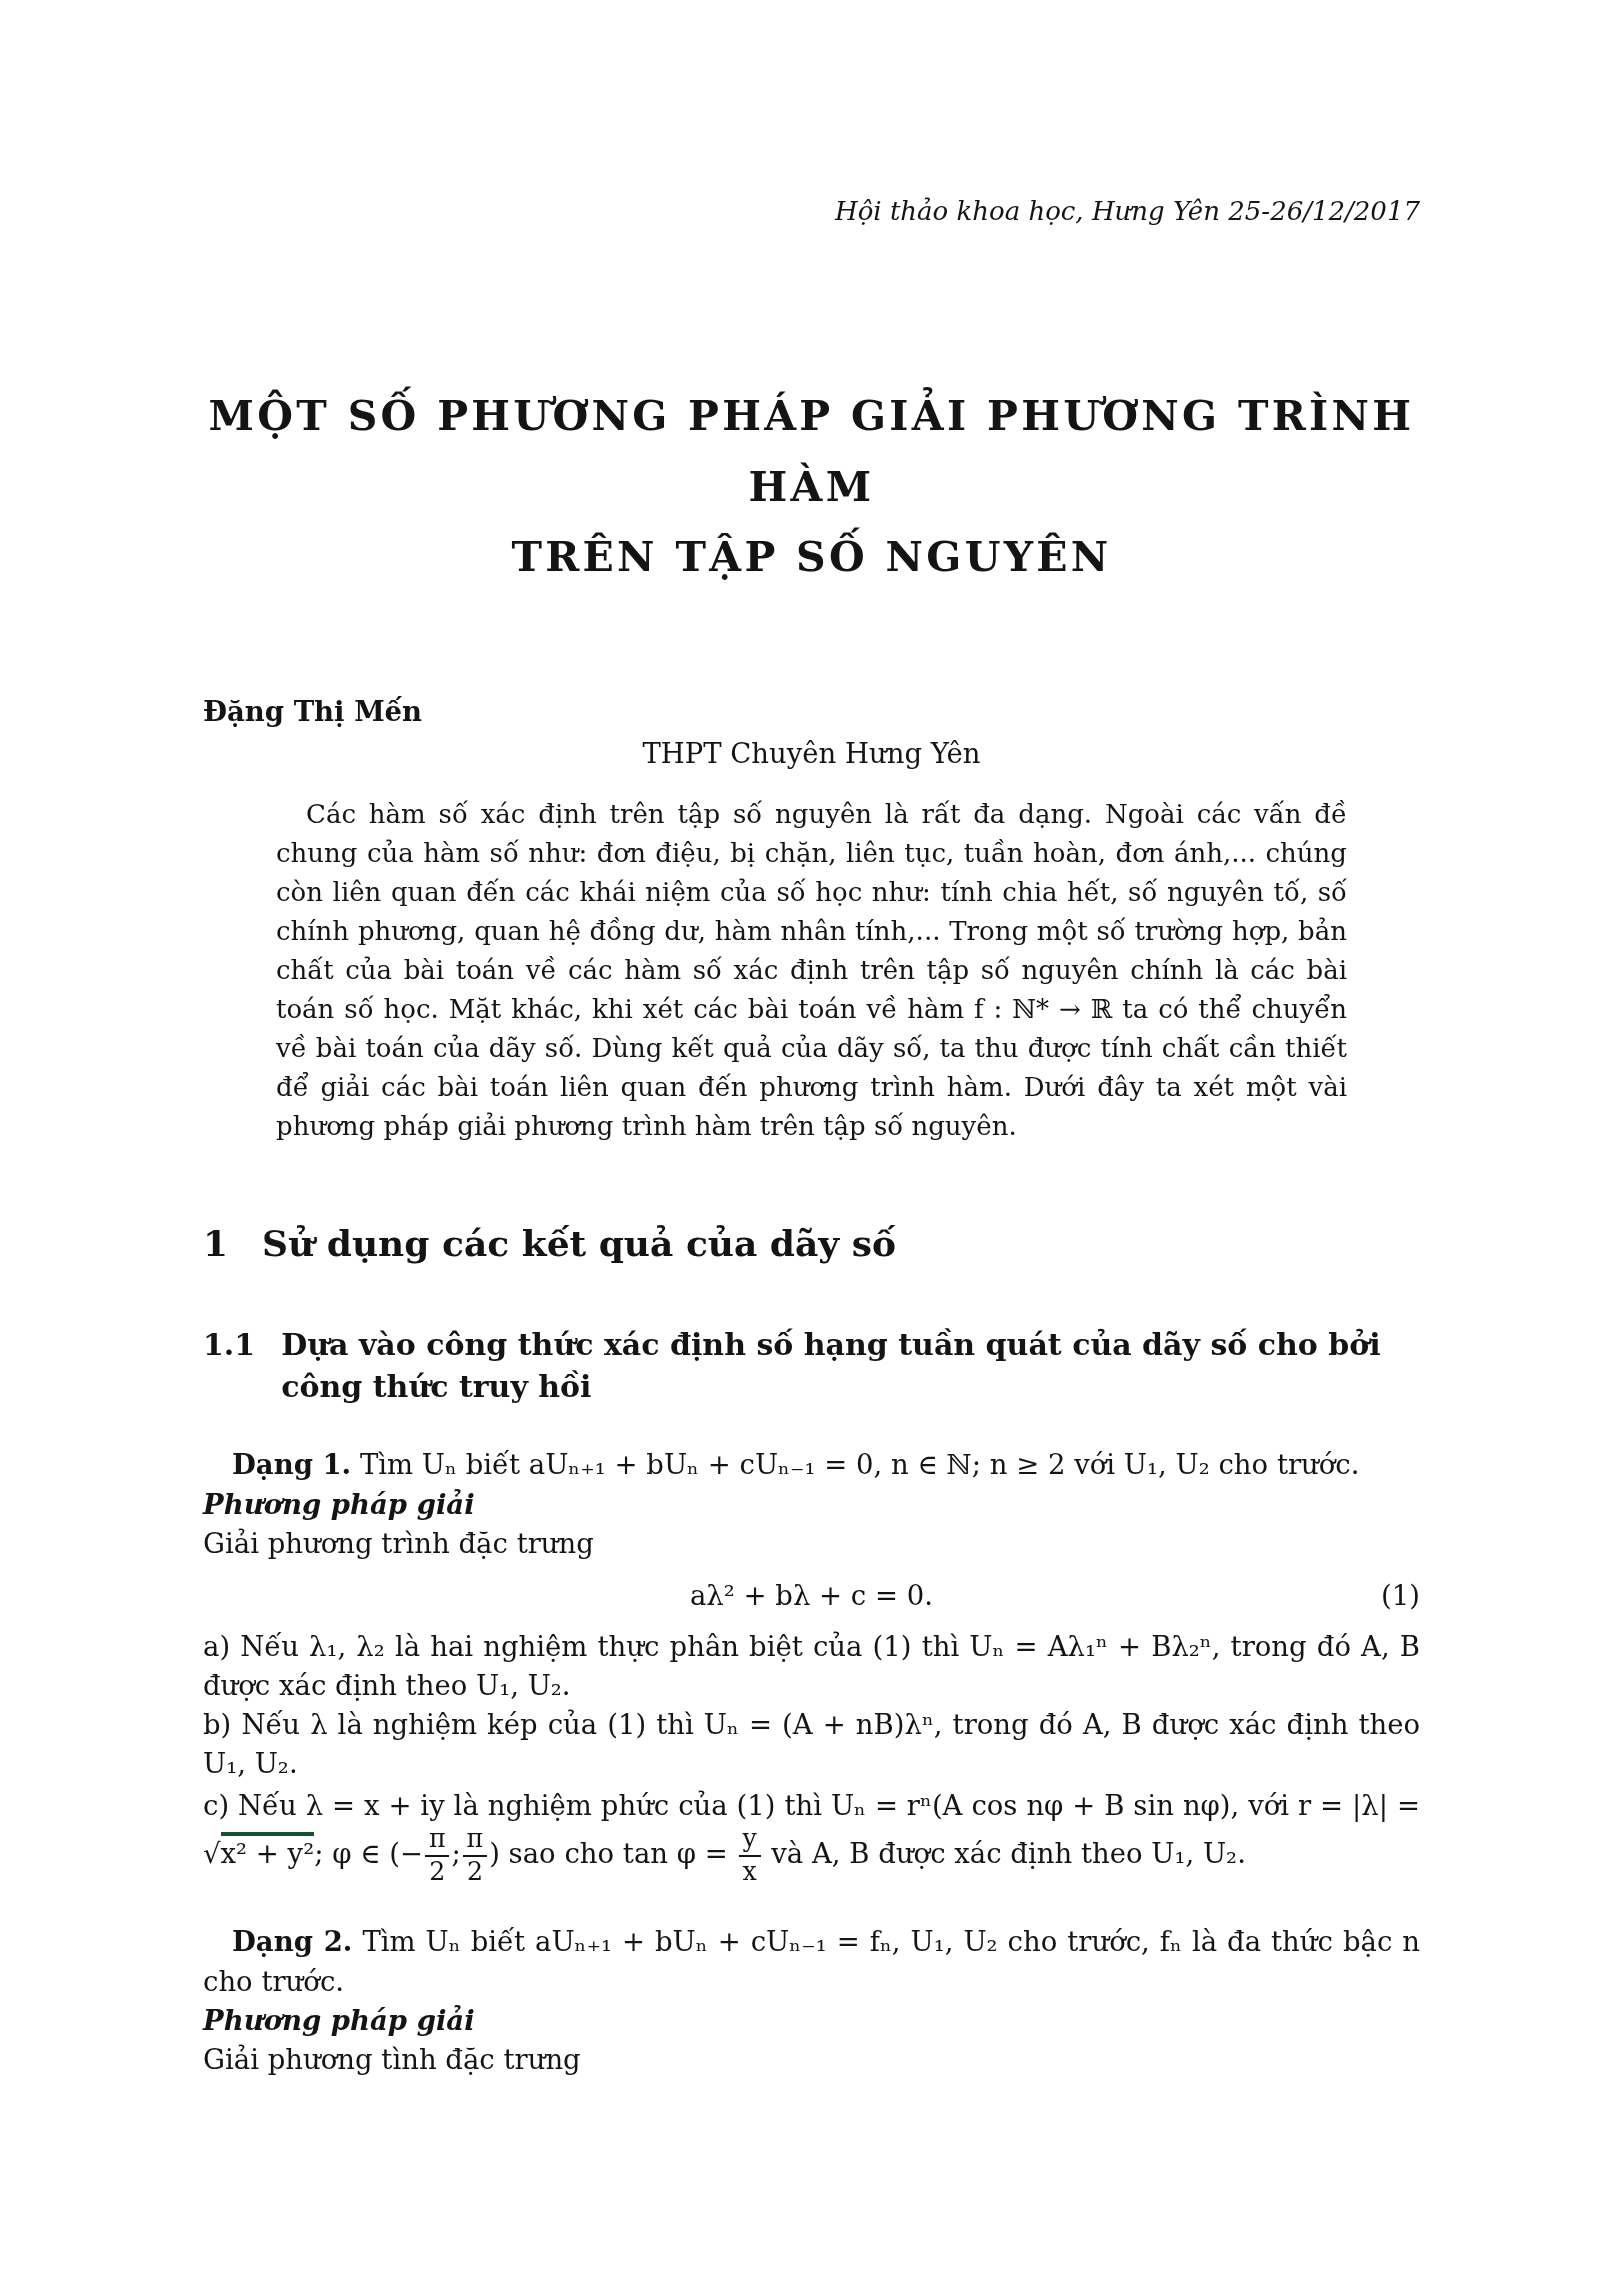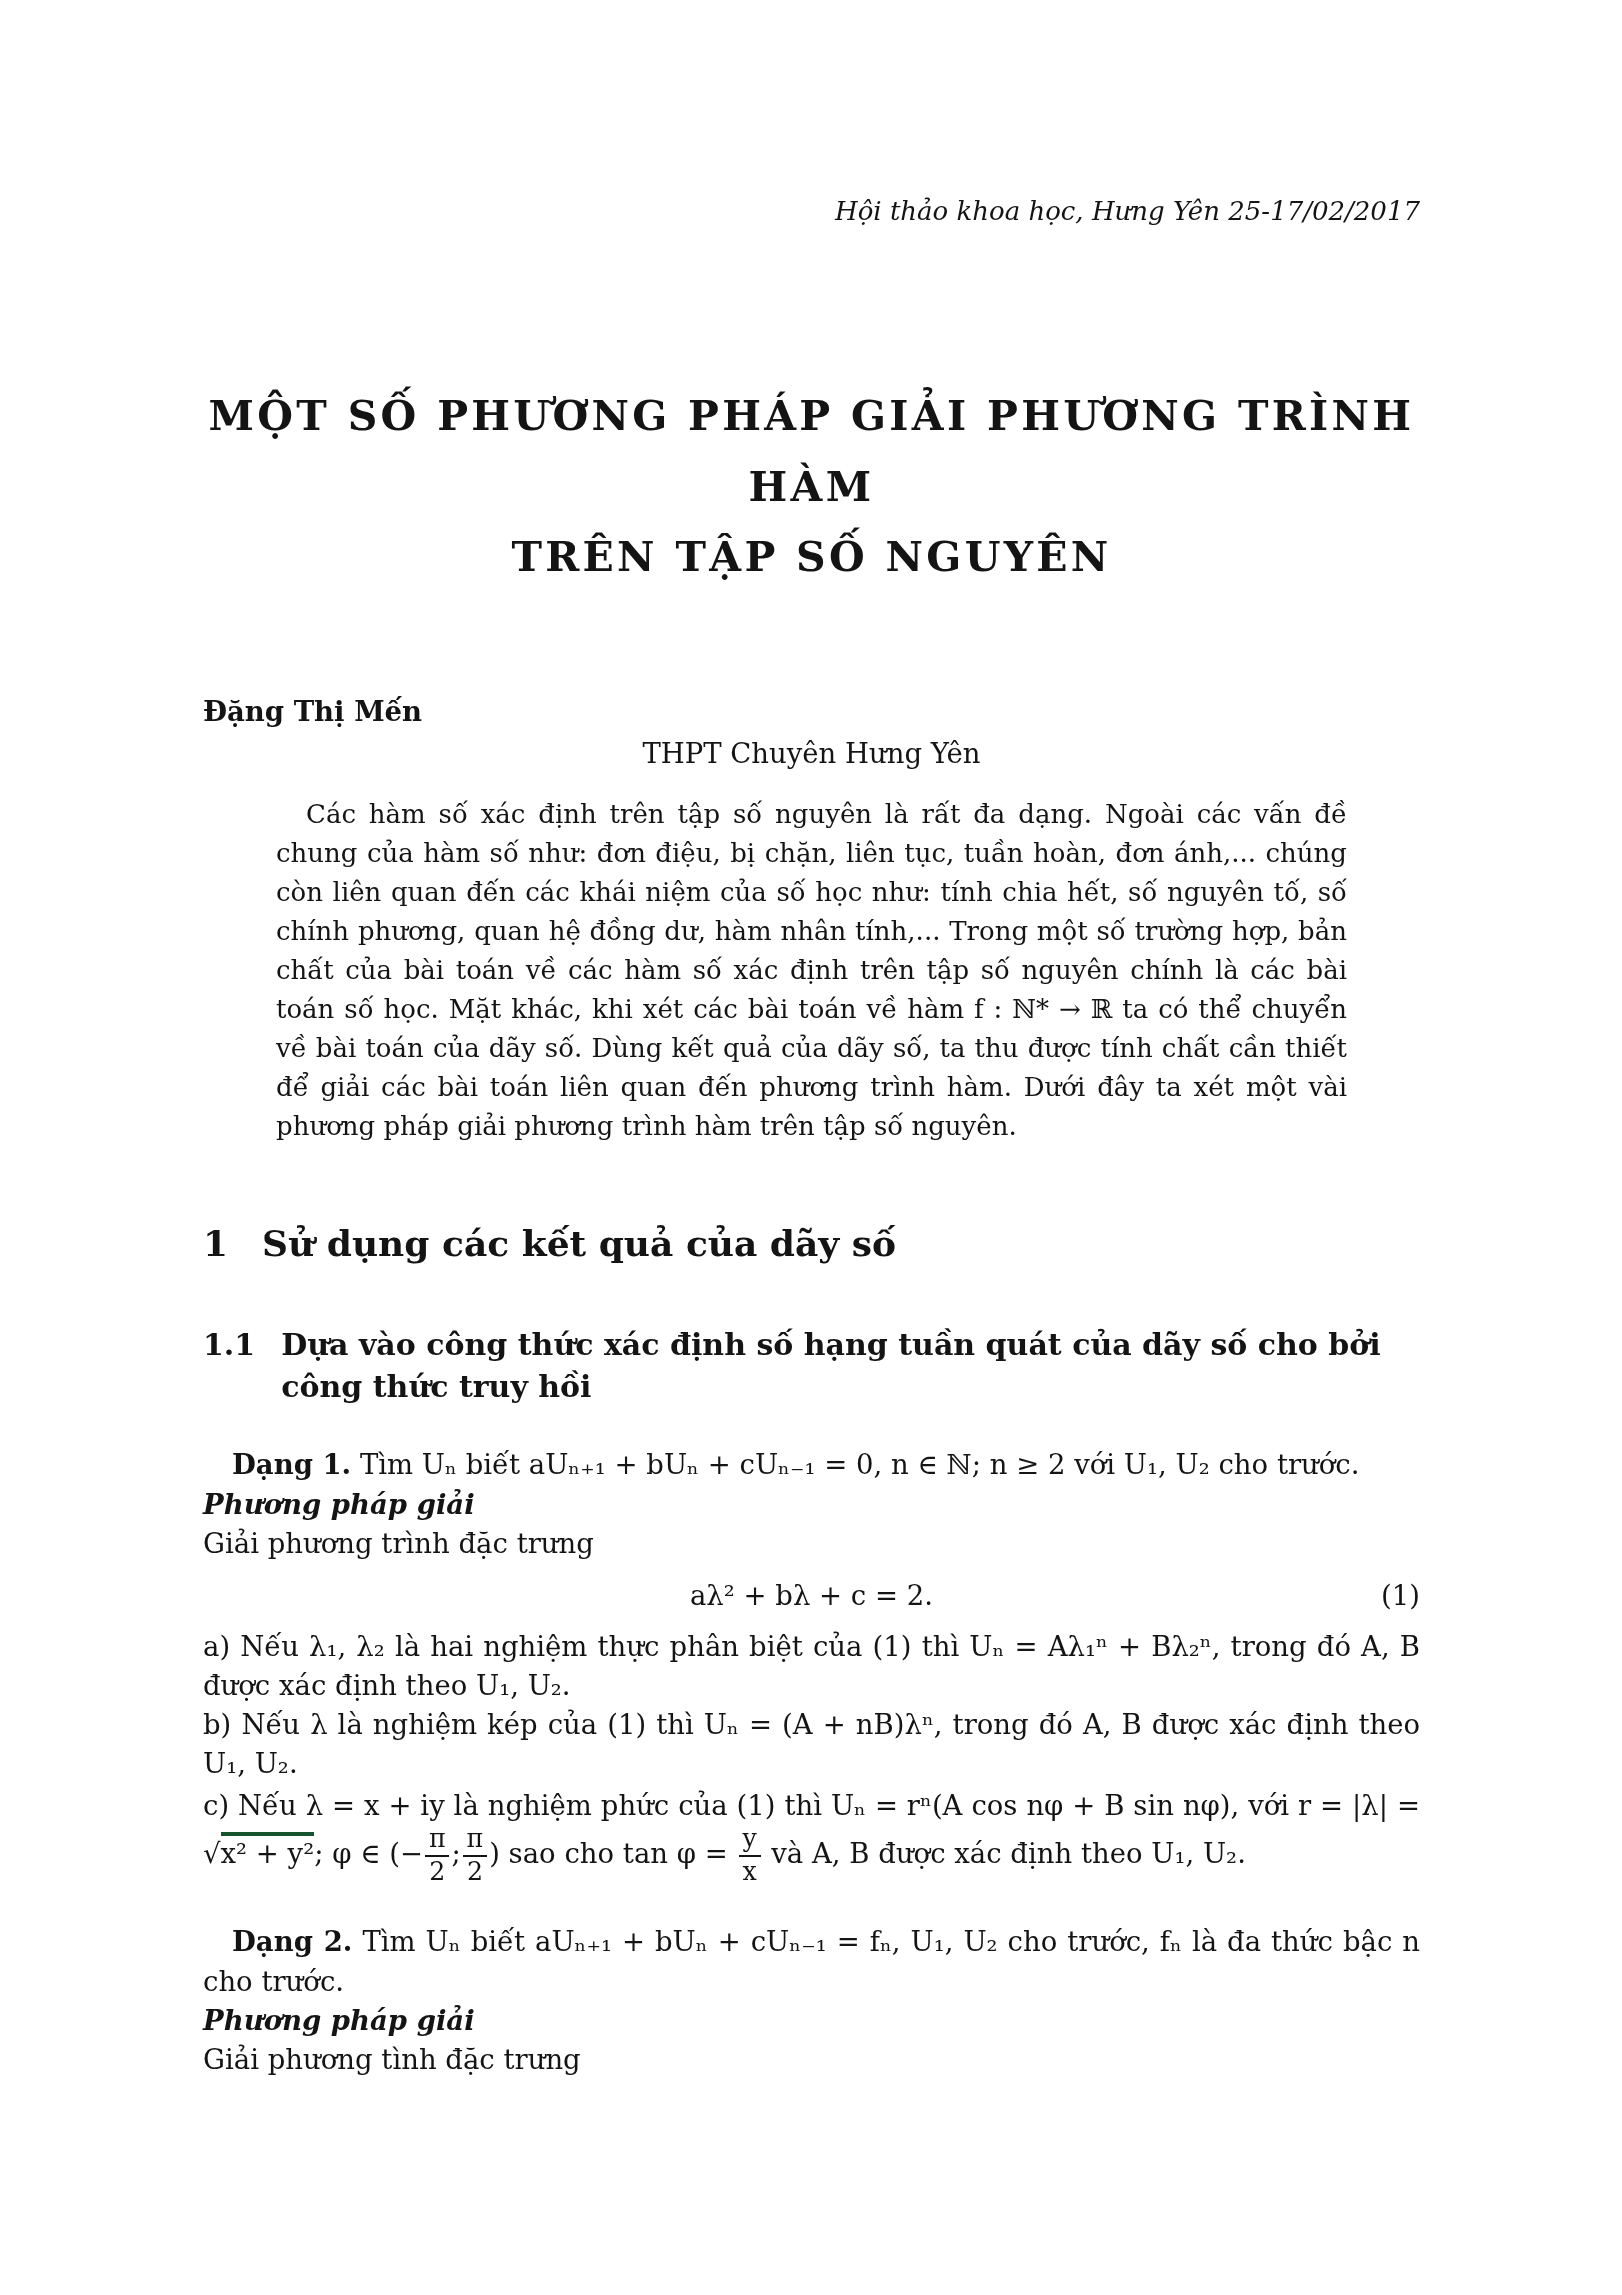--- a/index.html
+++ b/index.html
@@ -52,21 +52,21 @@
   .frac .fnum { border-bottom: 2px solid #141414; padding: 0 3.9px 2px 3.9px; }
   .frac .fden { padding-top: 2px; }
   .radicand { border-top: 4px solid #14532d; padding-top: 1.3px; }
   .gap-top { margin-top: 37px; }
 </style>
 </head>
 <body>
 
 <div class="page">
 
-  <div class="header-line">Hội thảo khoa học, Hưng Yên 25-17/02/2017</div>
+  <div class="header-line">Hội thảo khoa học, Hưng Yên 25-26/12/2017</div>
 
   <div class="title-block">
     <div>MỘT SỐ PHƯƠNG PHÁP GIẢI PHƯƠNG TRÌNH HÀM</div>
     <div>TRÊN TẬP SỐ NGUYÊN</div>
   </div>
 
   <div class="author">Đặng Thị Mến</div>
   <div class="affiliation">THPT Chuyên Hưng Yên</div>
 
   <div class="abstract-body">Các hàm số xác định trên tập số nguyên là rất đa dạng. Ngoài các vấn đề chung của hàm số như: đơn điệu, bị chặn, liên tục, tuần hoàn, đơn ánh,... chúng còn liên quan đến các khái niệm của số học như: tính chia hết, số nguyên tố, số chính phương, quan hệ đồng dư, hàm nhân tính,... Trong một số trường hợp, bản chất của bài toán về các hàm số xác định trên tập số nguyên chính là các bài toán số học. Mặt khác, khi xét các bài toán về hàm f : ℕ* → ℝ ta có thể chuyển về bài toán của dãy số. Dùng kết quả của dãy số, ta thu được tính chất cần thiết để giải các bài toán liên quan đến phương trình hàm. Dưới đây ta xét một vài phương pháp giải phương trình hàm trên tập số nguyên.</div>
@@ -81,21 +81,21 @@
     <span class="sub-title">Dựa vào công thức xác định số hạng tuần quát của dãy số cho bởi công thức truy hồi</span>
   </div>
 
   <p class="par dang-par">
     <span class="bold">Dạng 1.</span><span> Tìm Uₙ biết aUₙ₊₁ + bUₙ + cUₙ₋₁ = 0, n ∈ ℕ; n ≥ 2 với U₁, U₂ cho trước.</span>
   </p>
   <p class="method-label">Phương pháp giải</p>
   <p class="par">Giải phương trình đặc trưng</p>
 
   <div class="equation-row">
-    <span class="eq">aλ² + bλ + c = 2.</span>
+    <span class="eq">aλ² + bλ + c = 0.</span>
     <span class="eq-num">(1)</span>
   </div>
 
   <p class="par">a) Nếu λ₁, λ₂ là hai nghiệm thực phân biệt của (1) thì Uₙ = Aλ₁ⁿ + Bλ₂ⁿ, trong đó A, B được xác định theo U₁, U₂.</p>
   <p class="par">b) Nếu λ là nghiệm kép của (1) thì Uₙ = (A + nB)λⁿ, trong đó A, B được xác định theo U₁, U₂.</p>
 
   <p class="par case-c">
     <span>c) Nếu λ = x + iy là nghiệm phức của (1) thì Uₙ = rⁿ(A cos nφ + B sin nφ), với </span><span>r = |λ| = </span><span>√</span><span class="radicand">x² + y²</span><span>; φ ∈ (−</span><span class="frac">
         <span class="fnum">π</span>
         <span class="fden">2</span>

